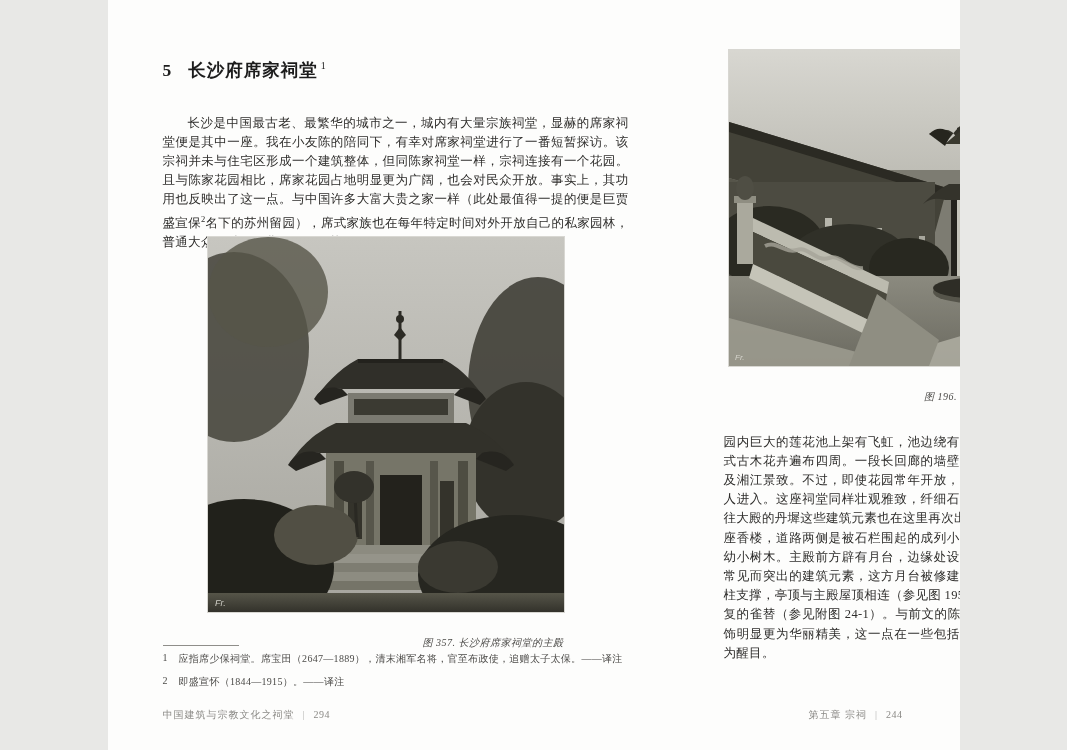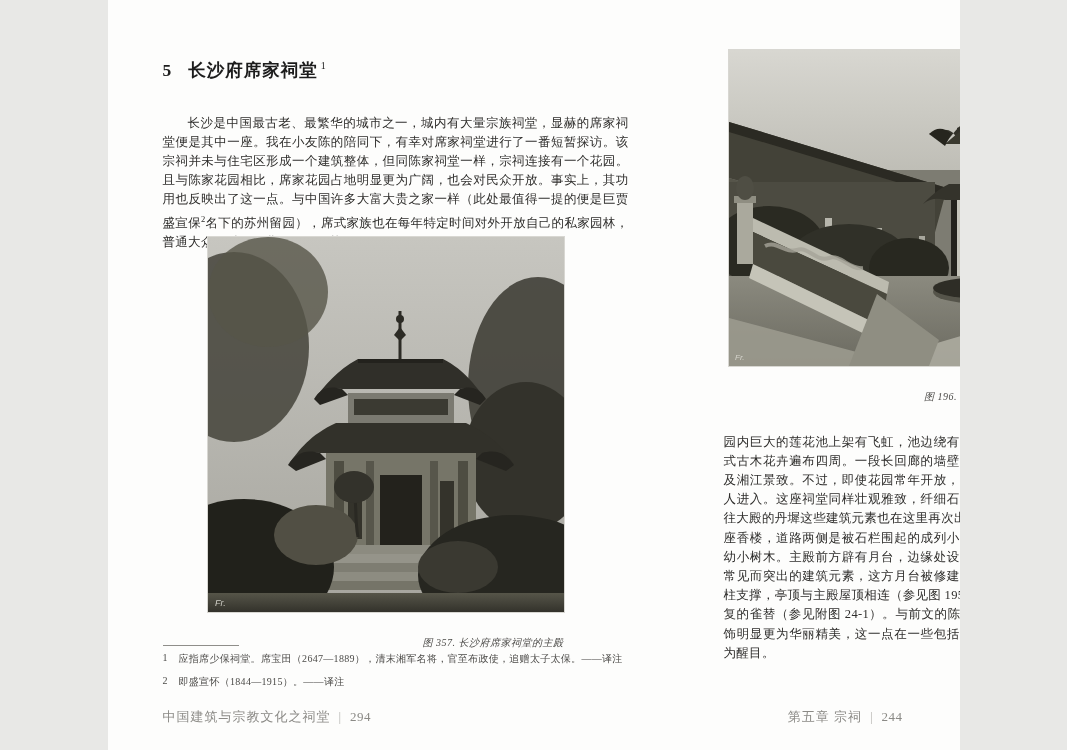--- a/index.html
+++ b/index.html
@@ -66,21 +66,21 @@
     width: 470px;
     font-size: 10px;
     color: #4c4b48;
   }
   .footnote { display: flex; margin-bottom: 9px; letter-spacing: 0.3px; }
   .footnote .fn-num { width: 16px; flex: 0 0 16px; }
   
   .footer {
     position: absolute;
     top: 708px;
-    font-size: 13px;
+    font-size: 10px;
     color: #8b8a86;
     letter-spacing: 1px;
   }
   .footer-left  { left: 55px; }
   .footer-right { right: 57px; }
   .footer .sep { margin: 0 8px; color: #b5b4b0; }
   .footer .pg { letter-spacing: 0.5px; }
   .wm {
     font-family: "Liberation Sans", "DejaVu Sans", sans-serif;
   }

